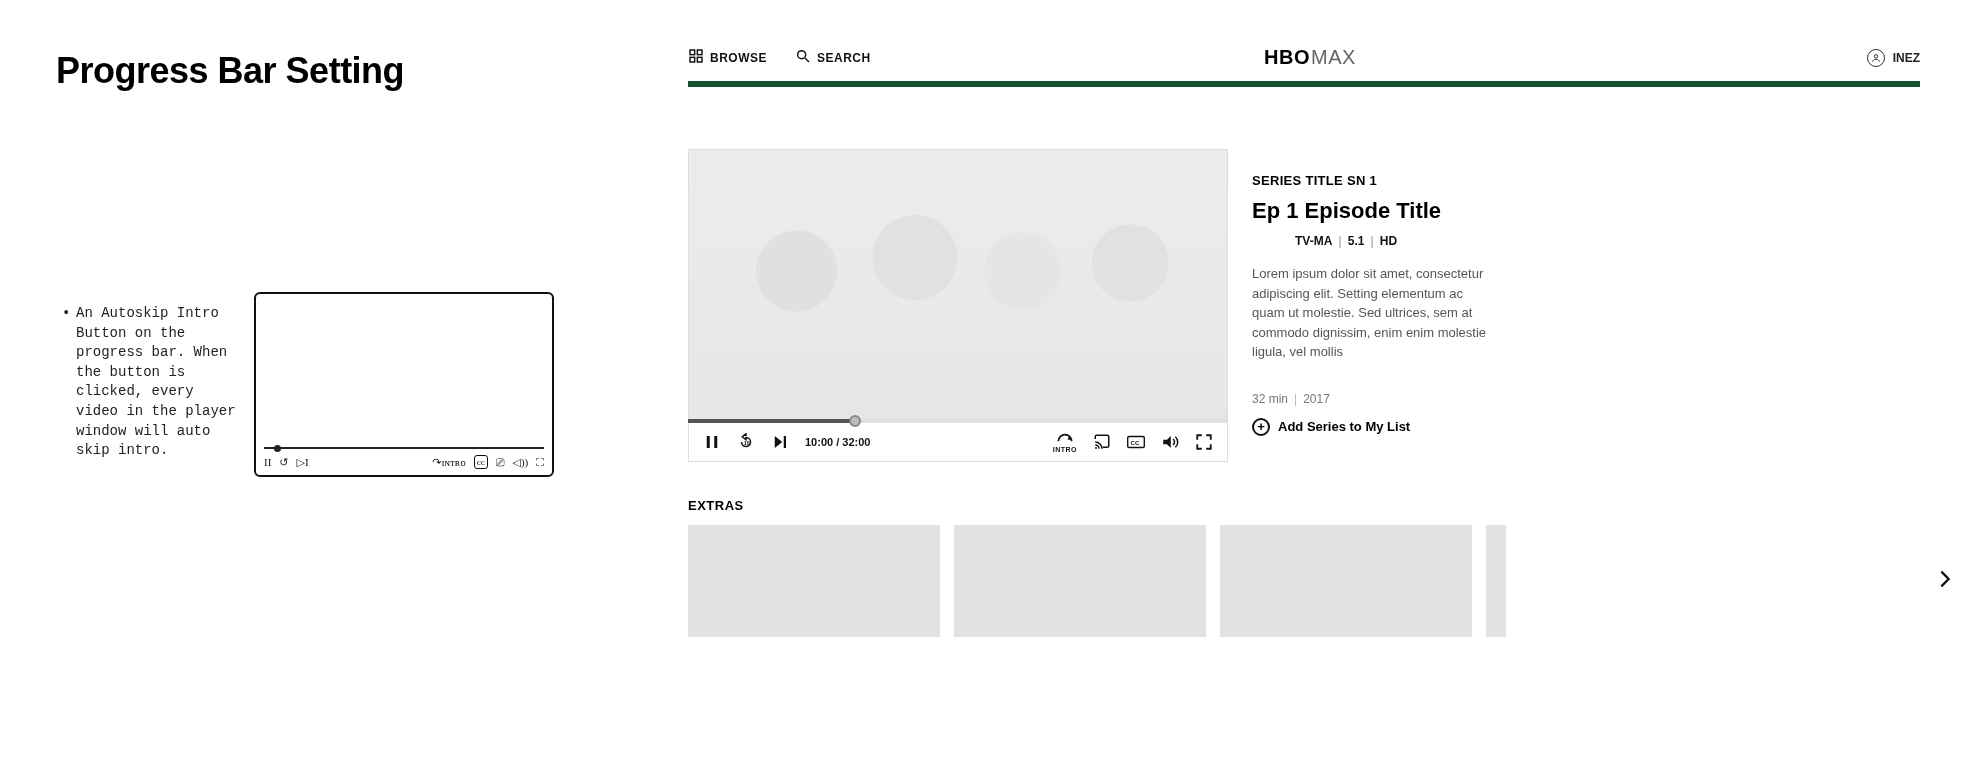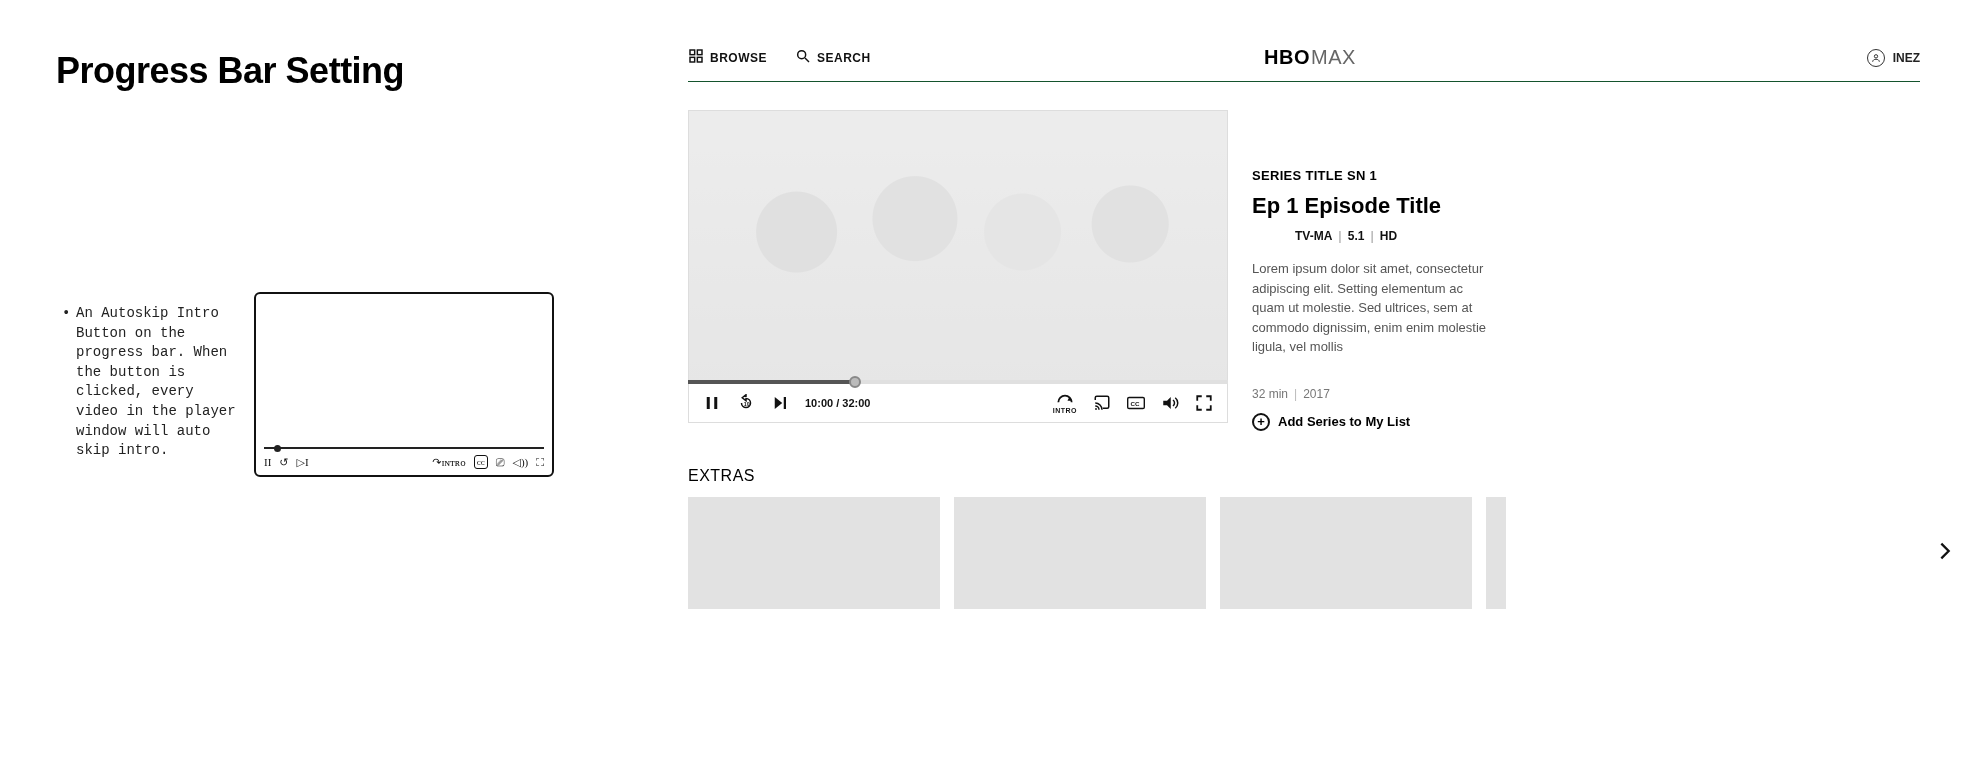--- a/index.html
+++ b/index.html
@@ -94,21 +94,21 @@
     flex: 1;
     padding: 48px 60px 0 48px;
     position: relative;
     display: flex;
     flex-direction: column;
     gap: 0;
   }
   .topnav {
     display: flex;
     align-items: center;
-    border-bottom: 1px solid #14532d;
+    border-bottom: 6px solid #14532d;
     padding-bottom: 14px;
     margin-bottom: 28px;
   }
   .nav-left { display: flex; gap: 28px; align-items: center; }
   .nav-btn {
     display: flex; align-items: center; gap: 6px;
     font-size: 12px; font-weight: 700; letter-spacing: 0.5px;
     color: #111; cursor: pointer;
   }
   .nav-btn svg { width: 16px; height: 16px; }
@@ -127,21 +127,21 @@
     font-size: 12px; font-weight: 700; color: #222;
     cursor: pointer;
   }
   .avatar {
     width: 18px; height: 18px; border: 1.5px solid #333; border-radius: 50%;
     display: flex; align-items: center; justify-content: center;
   }
   .avatar svg { width: 10px; height: 10px; }
 
   .content-row { display: flex; gap: 24px; align-items: flex-start; }
-  .player { width: 540px; flex: 0 0 540px; }
+  .player { width: 540px; flex: 0 0 540px; margin-top: 34px; }
   .video-frame {
     width: 540px; height: 270px;
     background: #cfcfcf;
     background-image:
       radial-gradient(circle at 20% 45%, #bbb 0 40px, transparent 41px),
       radial-gradient(circle at 42% 40%, #bdbdbd 0 42px, transparent 43px),
       radial-gradient(circle at 62% 45%, #c6c6c6 0 38px, transparent 39px),
       radial-gradient(circle at 82% 42%, #bcbcbc 0 38px, transparent 39px),
       linear-gradient(#d6d6d6,#c8c8c8);
     position: relative;
@@ -186,21 +186,21 @@
   .series-line { font-size: 13px; font-weight: 800; letter-spacing: 0.3px; margin-bottom: 10px; margin-top: 48px; }
   .ep-title { font-size: 22px; font-weight: 700; margin-bottom: 10px; }
   .badges { font-size: 12px; font-weight: 700; color: #111; margin-bottom: 16px; margin-left: 43px; }
   .badges .sep { color: #bbb; padding: 0 6px; }
   .syn { font-size: 13px; color: #555; line-height: 1.5; margin-bottom: 30px; max-width: 240px; }
   .dur { font-size: 12px; color: #777; margin-bottom: 12px; }
   .dur .sep { color: #bbb; padding: 0 6px; }
   .addlist { display: flex; align-items: center; gap: 8px; font-size: 13px; font-weight: 700; cursor: pointer; }
   .addlist .plus { width: 18px; height: 18px; border: 2px solid #111; border-radius: 50%; display: flex; align-items: center; justify-content: center; font-size: 13px; line-height: 1; font-weight: 900; }
 
-  .extras-label { font-size: 16px; font-weight: 400; letter-spacing: 0.5px; margin-top: 36px; margin-bottom: 12px; }
+  .extras-label { font-size: 13px; font-weight: 700; letter-spacing: 0.5px; margin-top: 36px; margin-bottom: 12px; }
   .extras-row {
     display: flex; gap: 14px; align-items: center; position: relative;
   }
   .extra-card { height: 112px; background: #e2e2e2; flex: 0 0 252px; }
   .extra-card.peek { flex: 0 0 20px; }
   .extras-next {
     position: absolute; right: -36px; top: 50%; transform: translateY(-50%);
     cursor: pointer;
   }
   .extras-next svg { width: 22px; height: 22px; }

